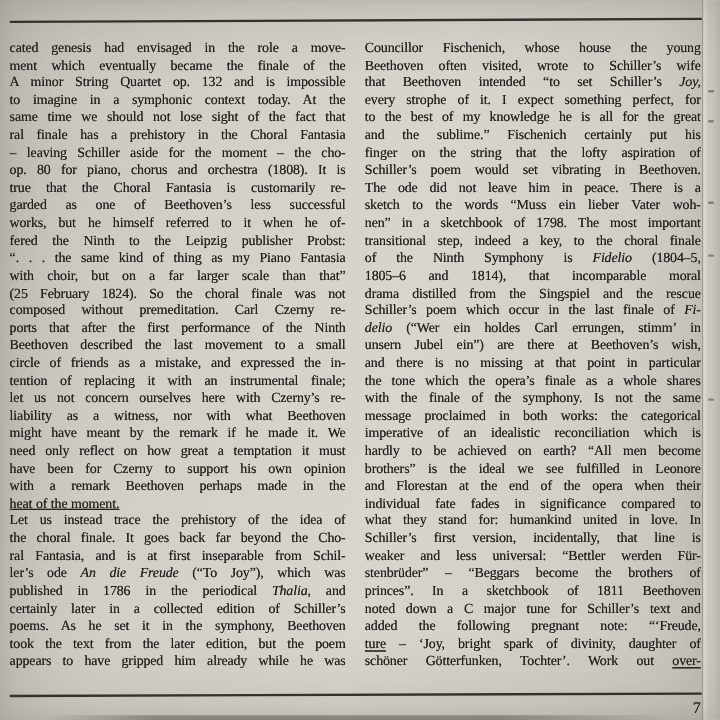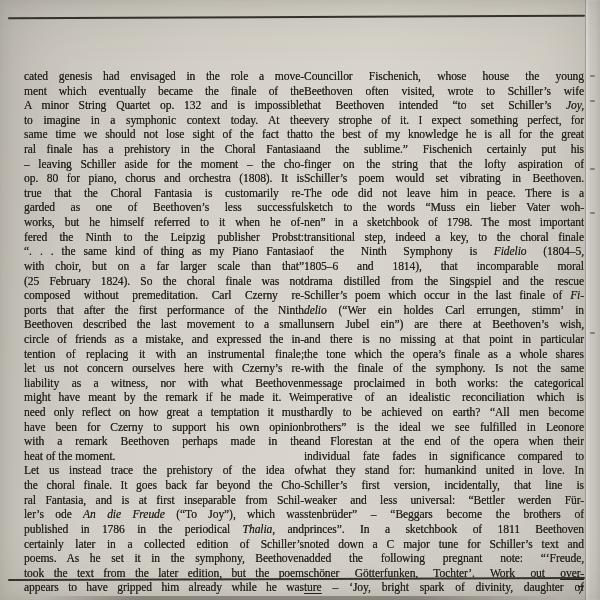--- a/index.html
+++ b/index.html
@@ -30,38 +30,38 @@
     height: 2px;
     background: #34322c;
     border-radius: 1px;
   }
   .rule-top { top: 16px; transform: rotate(-0.25deg); }
   .rule-bottom { top: 578px; transform: rotate(-0.2deg); }
 
   .columns {
     position: absolute;
     top: 33px;
-    left: 24px;
+    left: 8px;
     display: flex;
-    margin-top: 37px;
+    gap: 16px;
   }
   .col { width: 280px; }
 
   .line {
     height: 14.62px;
     line-height: 14.62px;
     font-size: 11.6px;
     letter-spacing: -0.1px;
     word-spacing: 0.2px;
     text-align: justify;
     text-align-last: justify;
     overflow: hidden;
     text-shadow: 0 0 0.35px rgba(35,34,29,0.75);
   }
-  .line.nj { text-align: right; text-align-last: left; }
+  .line.nj { text-align: right; text-align-last: left; text-decoration: underline; }
   .seg-i { font-style: italic; }
   .seg-u { text-decoration: underline; text-underline-offset: 2px; }
 
   .page-number {
     position: absolute;
     top: 582px;
     right: 16px;
     font-size: 13.5px;
     line-height: 15px;
     text-shadow: 0 0 0.35px rgba(35,34,29,0.75);
@@ -177,22 +177,22 @@
         <div class="line">brothers” is the ideal we see fulfilled in Leonore</div>
         <div class="line">and Florestan at the end of the opera when their</div>
         <div class="line">individual fate fades in significance compared to</div>
         <div class="line">what they stand for: humankind united in love. In</div>
         <div class="line">Schiller’s first version, incidentally, that line is</div>
         <div class="line">weaker and less universal: “Bettler werden Für-</div>
         <div class="line">stenbrüder” – “Beggars become the brothers of</div>
         <div class="line">princes”. In a sketchbook of 1811 Beethoven</div>
         <div class="line">noted down a C major tune for Schiller’s text and</div>
         <div class="line">added the following pregnant note: “‘Freude,</div>
+        <div class="line"><span class="seg-u">ture</span><span> – ‘Joy, bright spark of divinity, daughter of</span></div>
         <div class="line"><span>schöner Götterfunken, Tochter’. Work out </span><span class="seg-u">over-</span></div>
-        <div class="line"><span class="seg-u">ture</span><span> – ‘Joy, bright spark of divinity, daughter of</span></div>
       </div>
   </div>
 
   <div class="rule rule-bottom"></div>
 
   <div class="page-number">7</div>
 
   <div class="fore-edge">
     <span class="edge-mark m1"></span>
     <span class="edge-mark m2"></span>

